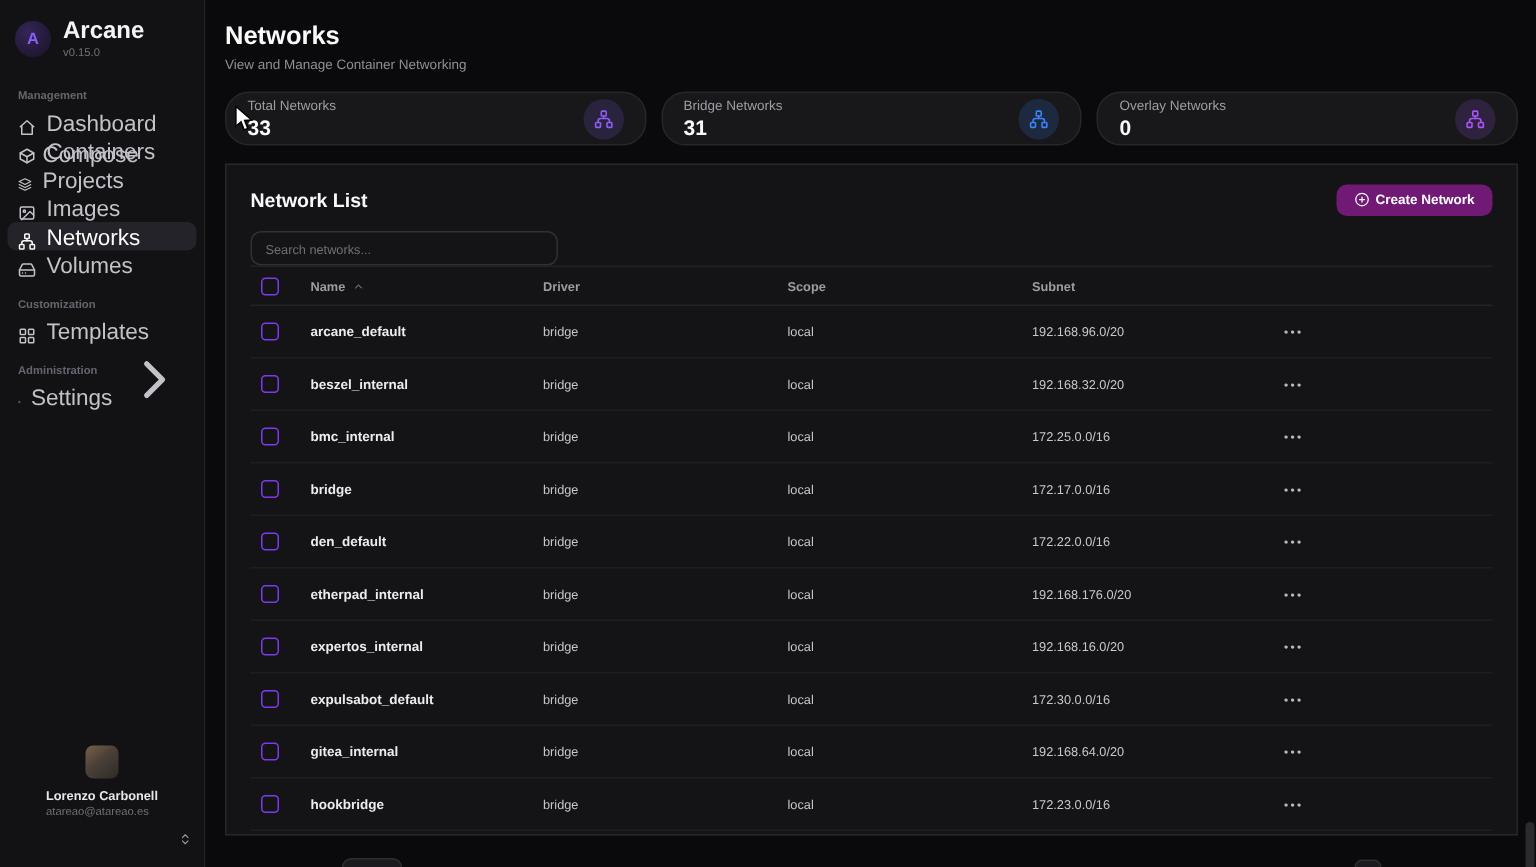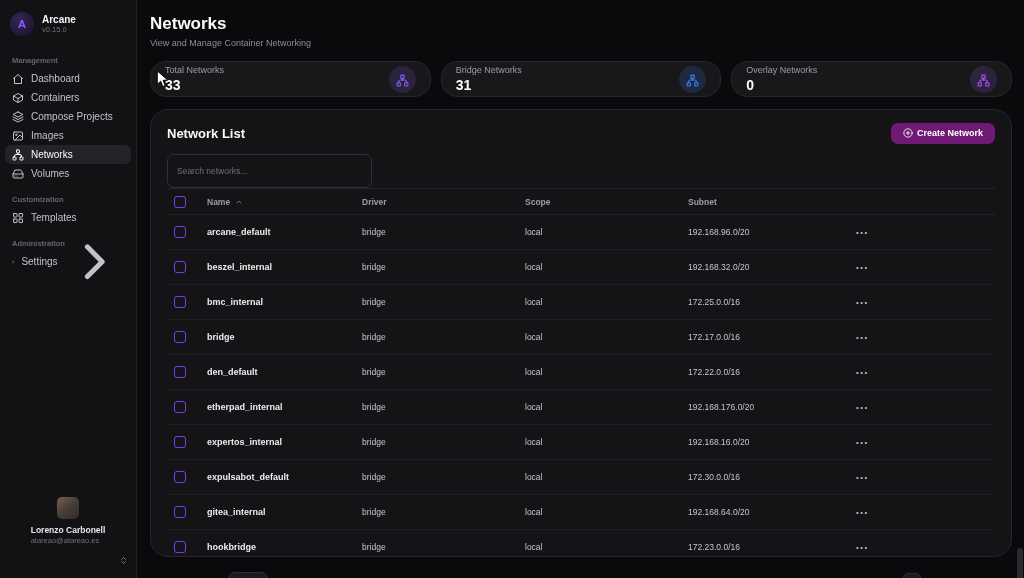--- a/index.html
+++ b/index.html
@@ -7,26 +7,26 @@
     font-family:"Liberation Sans","DejaVu Sans",sans-serif; }
   body { position:relative; color:#e4e4e7; }
 
   
   .sidebar { position:absolute; left:0; top:0; bottom:0; width:137px;
     background:#121215; border-right:1px solid #232327; display:flex; flex-direction:column; }
   .logo-row { display:flex; align-items:center; gap:8px; padding:12px 10px 8px; }
   .logo-circle { width:24px; height:24px; border-radius:50%;
     background:radial-gradient(circle at 35% 30%, #332557, #191327);
     color:#8d5ef7; font-size:11px; font-weight:bold; display:grid; place-items:center; }
-  .app-name { font-size:10px; font-weight:bold; color:#f4f4f5; line-height:1.15; }
+  .app-name { font-size:16px; font-weight:bold; color:#f4f4f5; line-height:1.15; }
   .app-version { font-size:7.5px; color:#6f6f78; }
   .nav { padding:0 5px; }
   .side-label { font-size:7.5px; font-weight:600; color:#65656e; margin:12px 7px 4px; }
-  .side-item { display:flex; align-items:center; gap:7px; height:19px; padding:0 7px;
-    border-radius:6px; color:#c2c2c8; font-size:10px; cursor:default; }
+  .side-item { display:flex; align-items:flex-end; gap:7px; height:19px; padding:0 7px;
+    border-radius:6px; color:#c2c2c8; font-size:15px; cursor:default; }
   .side-item.active { background:#232329; color:#fafafa; }
   .side-item .icon { display:grid; place-items:center; width:12px; height:12px; }
   .side-item .icon svg { width:11px; height:11px; }
   .side-chevron { margin-left:auto; display:none; }
   .side-item.has-chevron .side-chevron { display:grid; place-items:center; }
   .side-chevron svg { width:9px; height:9px; }
   .user-row { margin-top:auto; display:flex; align-items:center; gap:6px; padding:9px 8px;flex-direction:column; }
   .avatar { width:22px; height:22px; border-radius:5px; flex:none;
     background:linear-gradient(140deg,#77614a 0%,#4a4038 45%,#2e2b28 100%); }
   .user-meta { line-height:1.25; min-width:0; }
@@ -42,29 +42,29 @@
   .page-subtitle { font-size:9px; color:#8e8e96; margin-top:4px; }
 
   .stats { display:flex; gap:10px; margin-top:13px; }
   .stat-card { flex:1; height:36px; background:#18181b; border:1px solid #26262b;
     border-radius:16px; padding:8px 14px; display:flex; justify-content:space-between; align-items:center; }
   .stat-label { font-size:9px; color:#9c9ca4; }
   .stat-value { font-size:14px; font-weight:bold; color:#fafafa; margin-top:2px; }
   .stat-icon { width:27px; height:27px; border-radius:50%; display:grid; place-items:center; }
   .stat-icon svg { width:13px; height:13px; }
 
-  .panel { margin-top:12px; background:#141417; border:1px solid #26262b; border-radius:18px;
+  .panel { margin-top:12px; background:#141417; border:1px solid #26262b; border-radius:0;
     padding:12px 16px 0; height:448px; overflow:hidden; position:relative; }
   .panel-head { display:flex; justify-content:space-between; align-items:center; height:22px; }
   .panel-title { font-size:13px; font-weight:bold; color:#fafafa; }
   .create-btn { background:#701a75; border:none; color:#fff; font-size:9px; font-weight:600;
     height:21px; padding:0 12px; border-radius:7px; display:flex; align-items:center; gap:4px;
     font-family:inherit; cursor:pointer; }
   .create-btn svg { width:10px; height:10px; }
-  .search-input { margin-top:10px; width:205px; height:34px; background:#141417;
+  .search-input { margin-top:10px; width:205px; height:23px; background:#141417;
     border:1px solid #303036; border-radius:7px; color:#e4e4e7; font-size:8.5px;
     padding:0 9px; outline:none; font-family:inherit; display:block; }
   .search-input::placeholder { color:#6f6f78; }
 
   .table { }
   .thead, .trow { display:grid; grid-template-columns:40px 155px 163px 163px 168px 60px 1fr;
     align-items:center; }
   .thead { height:27px; border-top:1px solid #232327; border-bottom:1px solid #232327;
     color:#9c9ca4; font-size:8.5px; font-weight:600; }
   .trow { height:35px; border-bottom:1px solid #1e1e22; font-size:8.5px; color:#c6c6cc; }

